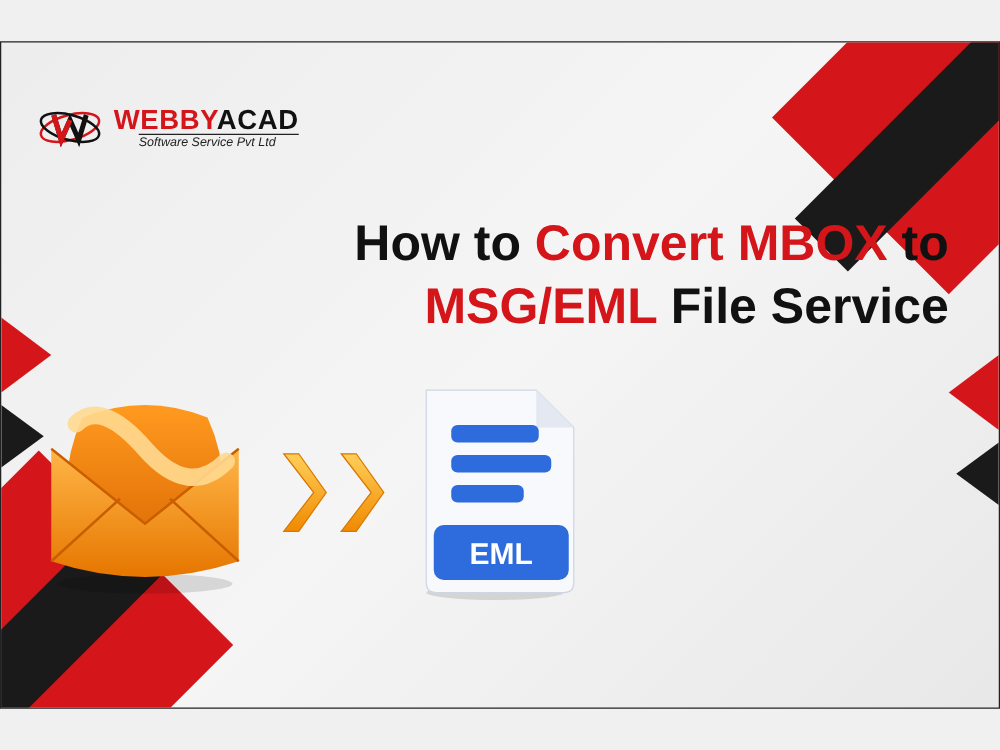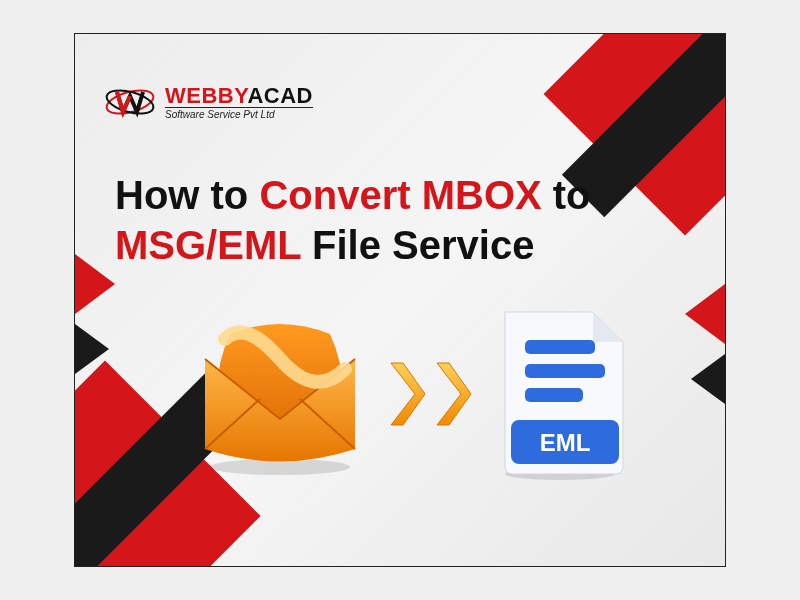--- a/index.html
+++ b/index.html
@@ -6,21 +6,21 @@
   body {
     width: 800px;
     height: 600px;
     background: #f0f0f0;
     font-family: Arial, Helvetica, sans-serif;
     display: flex;
     align-items: center;
     justify-content: center;
   }
   .canvas {
-    width: 652px;
+    width: 800px;
     height: 534px;
     background: linear-gradient(135deg, #ededed 0%, #f5f5f5 50%, #e8e8e8 100%);
     position: relative;
     overflow: hidden;
     border: 1px solid #222;
   }
   
   .stripe { position: absolute; }
   .stripe-top-right-red {
     top: -40px; right: -60px; width: 200px; height: 200px;
@@ -87,42 +87,42 @@
     font-weight: 800; font-size: 22px; letter-spacing: 0.5px;
   }
   .logo-text .brand .red { color: #d4151a; }
   .logo-text .brand .black { color: #111; }
   .logo-text .tagline {
     font-style: italic;
     font-size: 10px;
     color: #222;
     border-top: 1px solid #222;
     padding-top: 2px;
+    margin-left: 20px;
   }
   
   .headline {
     position: absolute;
     top: 136px;
     left: 0; right: 0;
-    text-align: left;
+    text-align: right;
     font-weight: 800;
     font-size: 40px;
     line-height: 1.25;
     color: #111;
     padding: 0 40px;
   }
   .headline .hl-red { color: #d4151a; }
   
   .illus {
     position: absolute;
     top: 270px;
     left: 0; right: 0;
     display: flex;
     align-items: center;
-    justify-content: center;
     padding-left: 20px;
   }
   .mbox-icon { width: 190px; height: 170px; }
   .chevrons { width: 110px; height: 80px; display:flex; align-items:center; justify-content:center; gap:6px; }
   .chev { width:40px; height:70px; }
   .eml-icon { width: 150px; height: 180px; position: relative; }
   .eml-icon svg { width: 150px; height: 180px; }
 </style>
 </head>
 <body>

